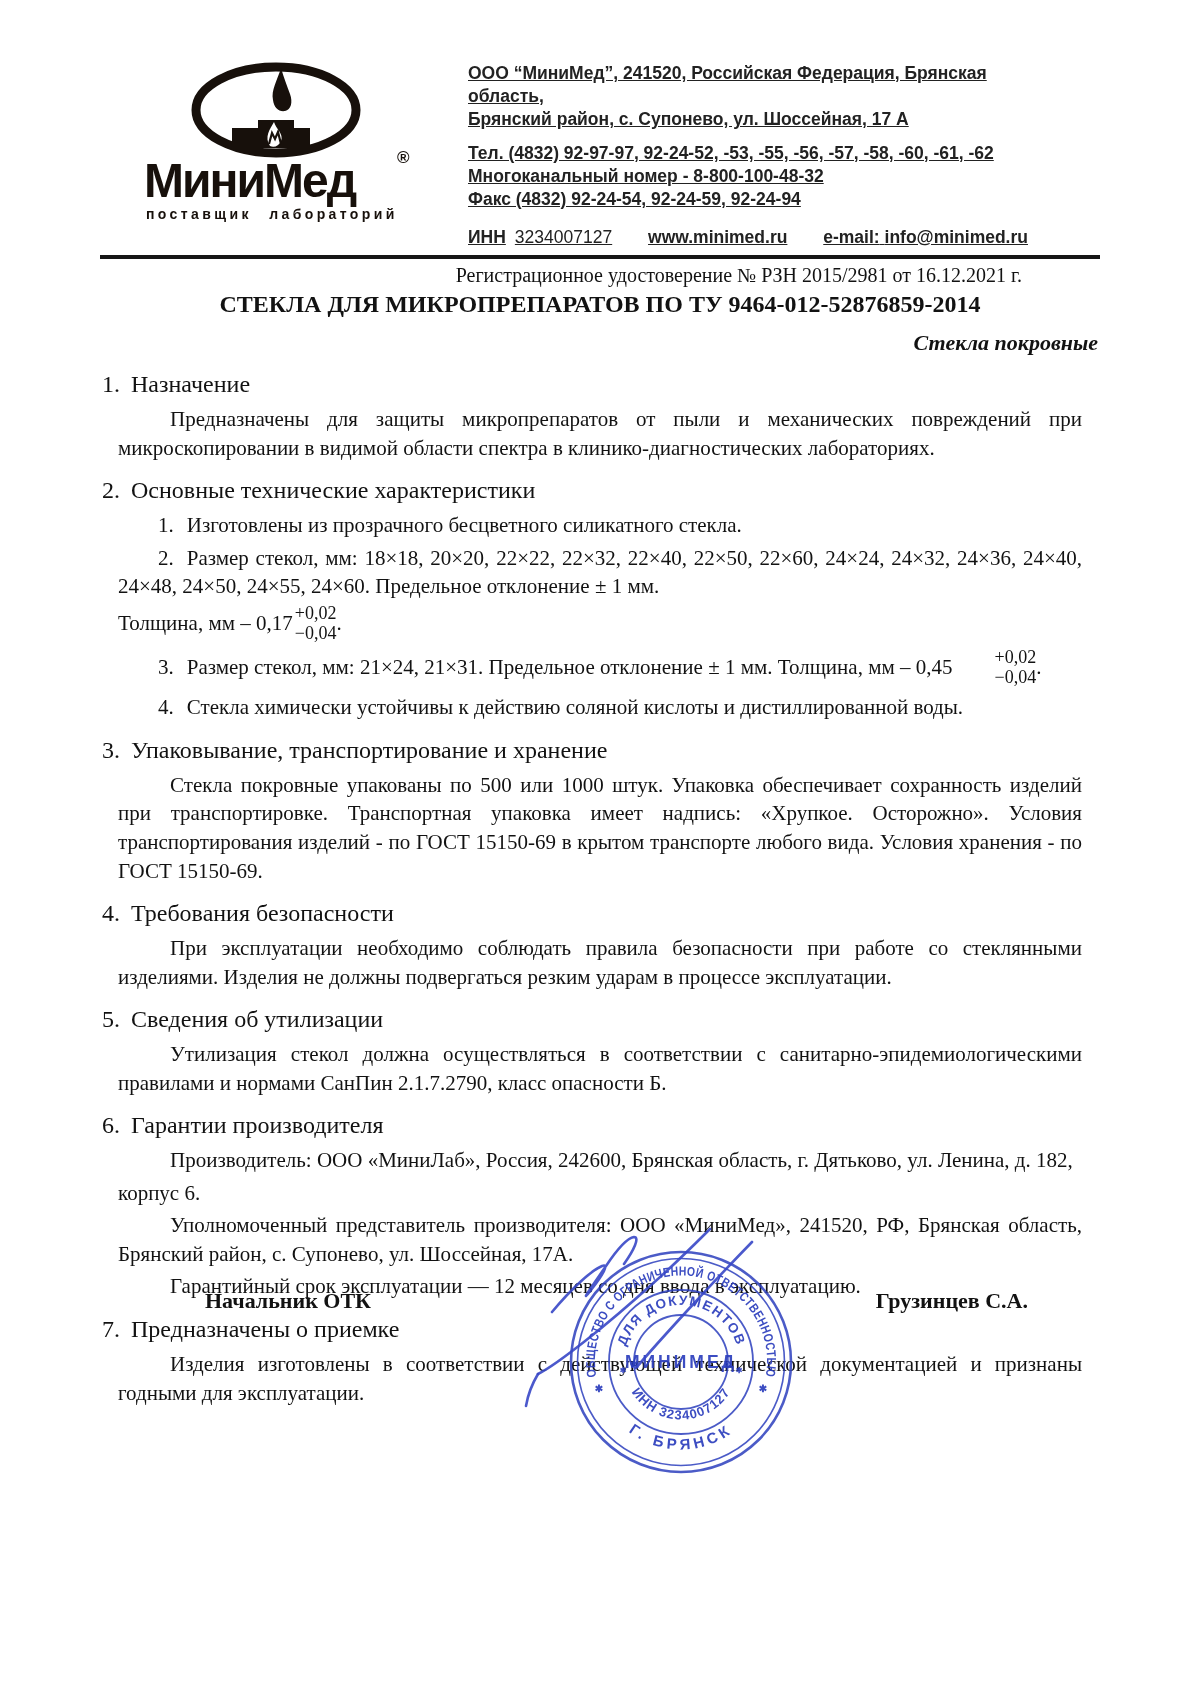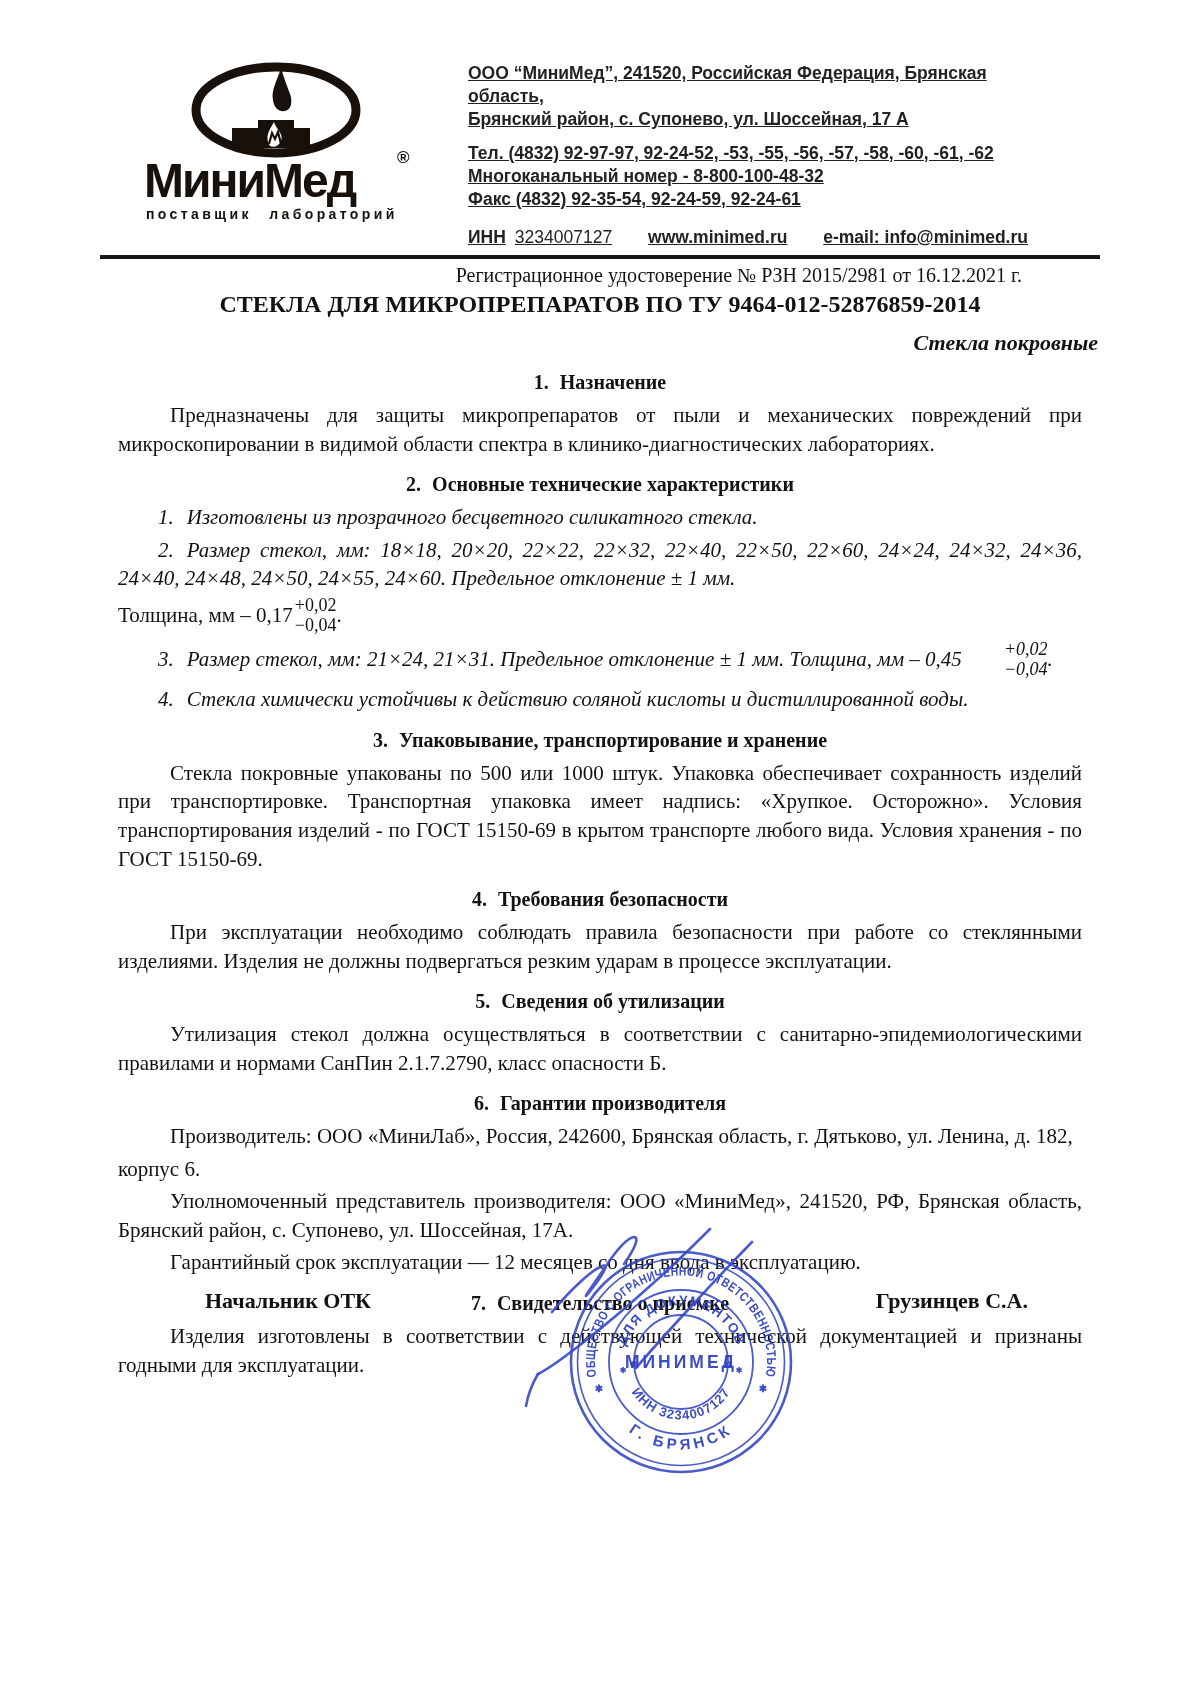--- a/index.html
+++ b/index.html
@@ -18,27 +18,27 @@
 
   .rule{height:4px;background:#161616;margin:6px 100px 0 100px;}
   .reg{margin-top:5px;padding-right:178px;text-align:right;font-size:20px;}
 
   
   .content{padding:0 102px;}
   .t-doc{margin-top:16px;text-align:center;font-weight:bold;font-size:23px;}
   .t-prod{margin-top:4px;text-align:center;font-weight:bold;font-size:24px;}
   .t-sub{margin-top:12px;text-align:right;font-weight:bold;font-style:italic;font-size:22px;}
 
-  .h{text-align:center;font-weight:bold;font-size:20px;margin:15px 0 7px;}
+  .h{font-weight:normal;font-size:24px;margin:15px 0 7px;}
   .h .n{margin-right:11px;}
 
   p.body{margin:4px 16px;font-size:21px;line-height:1.36;}
   .just{text-align:justify;}
   .ind{text-indent:52px;}
-  .li{text-indent:40px;margin:7px 0;font-style:italic;}
+  .li{text-indent:40px;margin:7px 0;}
   .li .num{margin-right:13px;}
   .thick{margin:6px 0 6px 64px;}
   .sub-ind{margin-left:52px;}
 
   .tol{display:inline-flex;flex-direction:column;vertical-align:middle;
        font-size:18px;line-height:1.12;position:relative;top:-2px;margin-left:2px;}
 
   
   .sig{position:absolute;top:1288px;left:205px;right:172px;display:flex;
        justify-content:space-between;font-weight:bold;font-size:22px;}
@@ -69,21 +69,21 @@
         <text class="logo-txt" x="251" y="117" font-size="17">®</text>
         <text class="logo-txt" x="0" y="173" font-size="14" letter-spacing="3.4" word-spacing="10">поставщик лабораторий</text>
       </svg>
     </div>
     <div class="contact">
       <div>ООО “МиниМед”, 241520, Российская Федерация, Брянская область,</div>
       <div>Брянский район, с. Супонево, ул. Шоссейная, 17 А</div>
       <div class="c-gap"></div>
       <div>Тел. (4832) 92-97-97, 92-24-52, -53, -55, -56, -57, -58, -60, -61, -62</div>
       <div>Многоканальный номер - 8-800-100-48-32</div>
-      <div>Факс (4832) 92-35-54, 92-24-59, 92-24-61</div>
+      <div>Факс (4832) 92-24-54, 92-24-59, 92-24-94</div>
       <div class="inn-row">
         <span><span>ИНН</span><span class="inn-v">3234007127</span></span>
         <span>www.minimed.ru</span>
         <span><span>e-mail:</span> <span>info@minimed.ru</span></span>
       </div>
     </div>
   </header>
 
   <div class="rule"></div>
   <div class="reg">Регистрационное удостоверение № РЗН 2015/2981 от 16.12.2021 г.</div>
@@ -116,21 +116,21 @@
 
     <div class="h"><span class="n">5.</span><span>Сведения об утилизации</span></div>
     <p class="body just ind">Утилизация стекол должна осуществляться в соответствии с санитарно-эпидемиологическими правилами и нормами СанПин 2.1.7.2790, класс опасности Б.</p>
 
     <div class="h"><span class="n">6.</span><span>Гарантии производителя</span></div>
     <p class="body ind">Производитель: ООО «МиниЛаб», Россия, 242600, Брянская область, г. Дятьково, ул. Ленина, д. 182,</p>
     <p class="body sub-ind">корпус 6.</p>
     <p class="body just ind">Уполномоченный представитель производителя: ООО «МиниМед», 241520, РФ, Брянская область, Брянский район, с. Супонево, ул. Шоссейная, 17А.</p>
     <p class="body ind">Гарантийный срок эксплуатации — 12 месяцев со дня ввода в эксплуатацию.</p>
 
-    <div class="h"><span class="n">7.</span><span>Свидетельство о приемке</span></div>
+    <div class="h"><span class="n">7.</span><span>Предназначены о приемке</span></div>
     <p class="body just ind">Изделия изготовлены в соответствии с действующей технической документацией и признаны годными для эксплуатации.</p>
   </div>
 
   <div class="sig">
     <span>Начальник ОТК</span>
     <span>Грузинцев С.А.</span>
   </div>
 
   <div class="stamp">
     <svg width="390" height="310" viewBox="0 0 390 310">

